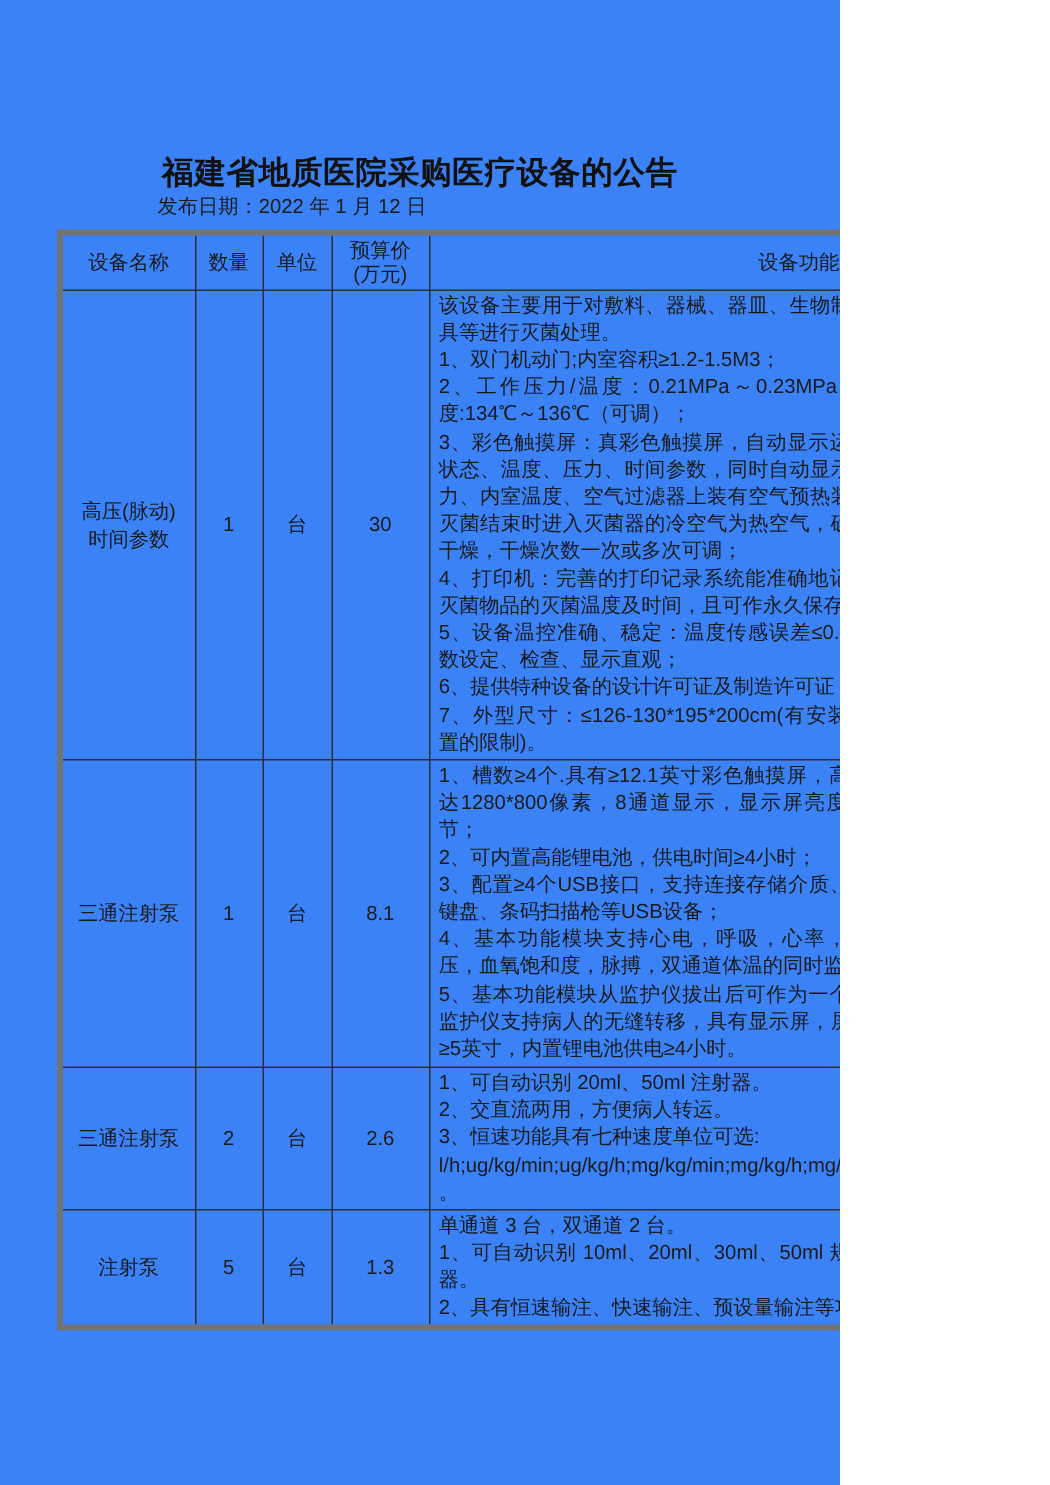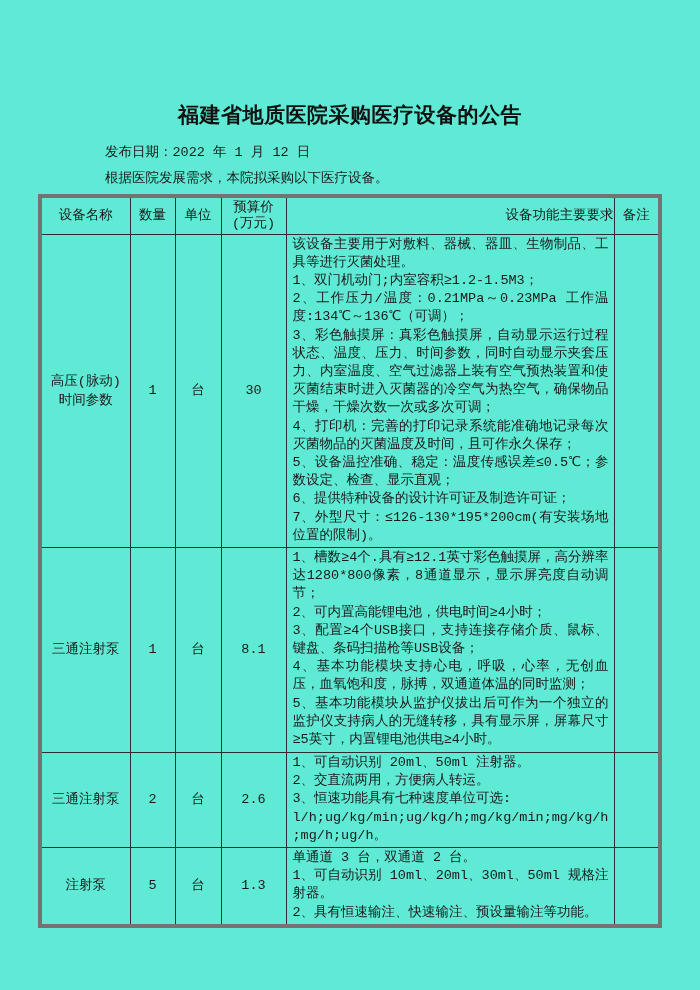--- a/index.html
+++ b/index.html
@@ -3,46 +3,46 @@
 <meta charset="utf-8">
 <style>
   * { margin: 0; padding: 0; box-sizing: border-box; }
 
   html, body {
     background: #ffffff;
   }
 
   .page {
     position: relative;
-    width: 700px;
+    width: 560px;
     height: 990px;
-    background: #5eead4;
+    background: #3b82f6;
     color: #1e1e1e;
-    font-family: Liberation Mono, monospace;
+    font-family: Liberation Sans, sans-serif;
     overflow: hidden;
   }
 
   .doc-title {
     margin-top: 101px;
     text-align: center;
     font-size: 21px;
     font-weight: bold;
     letter-spacing: 0.5px;
     color: #111;
   }
 
   .para {
     margin: 0 42px 0 40px;
     padding-left: 65px;
     font-size: 13.5px;
     line-height: 18px;
     color: #1a1a1a;
   }
 
-  .para.date { margin-top: 15px; }
+  .para.date { }
   .para.intro { margin-top: 8px; }
 
   table.equipment {
     margin: 6px 0 0 38px;
     width: 620px;
     border-collapse: collapse;
     table-layout: fixed;
     border: 4px solid #737373;
     font-size: 13.5px;
     color: #1a1a1a;
@@ -98,21 +98,20 @@
 </style>
 </head>
 <body>
 
 <div class="page">
 
   <h1 class="doc-title">福建省地质医院采购医疗设备的公告</h1>
 
   <p class="para date">发布日期：2022 年 1 月 12 日</p>
 
-  <p class="para intro">根据医院发展需求，本院拟采购以下医疗设备。</p>
 
   <table class="equipment">
     <colgroup>
       <col class="c-name">
         <col class="c-qty">
         <col class="c-unit">
       <col class="c-budget">
         <col class="c-req">
         <col class="c-remark">
     </colgroup>

